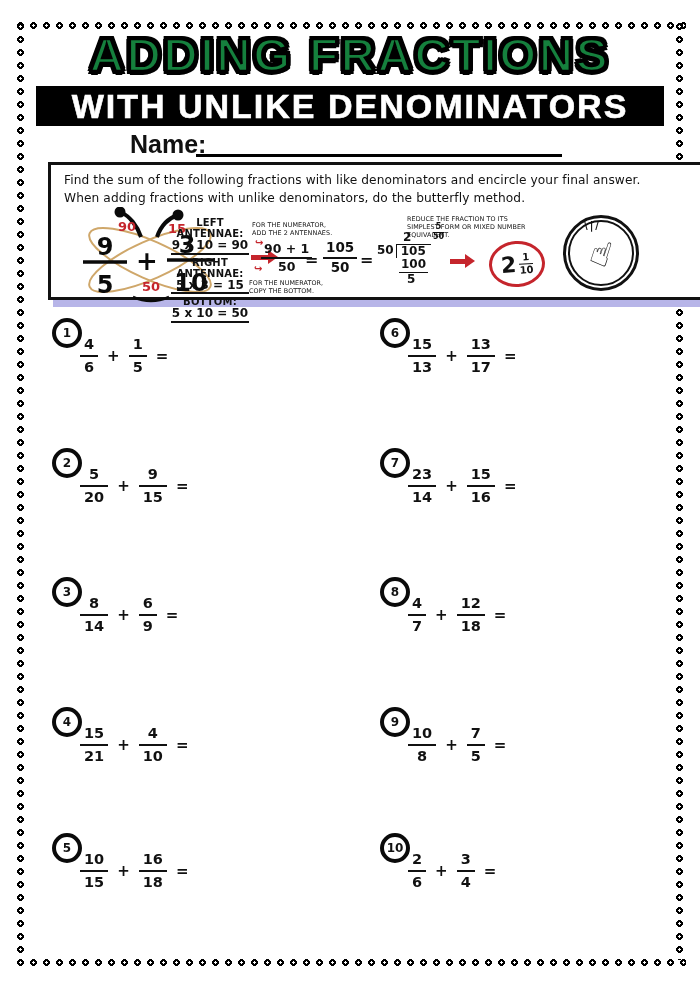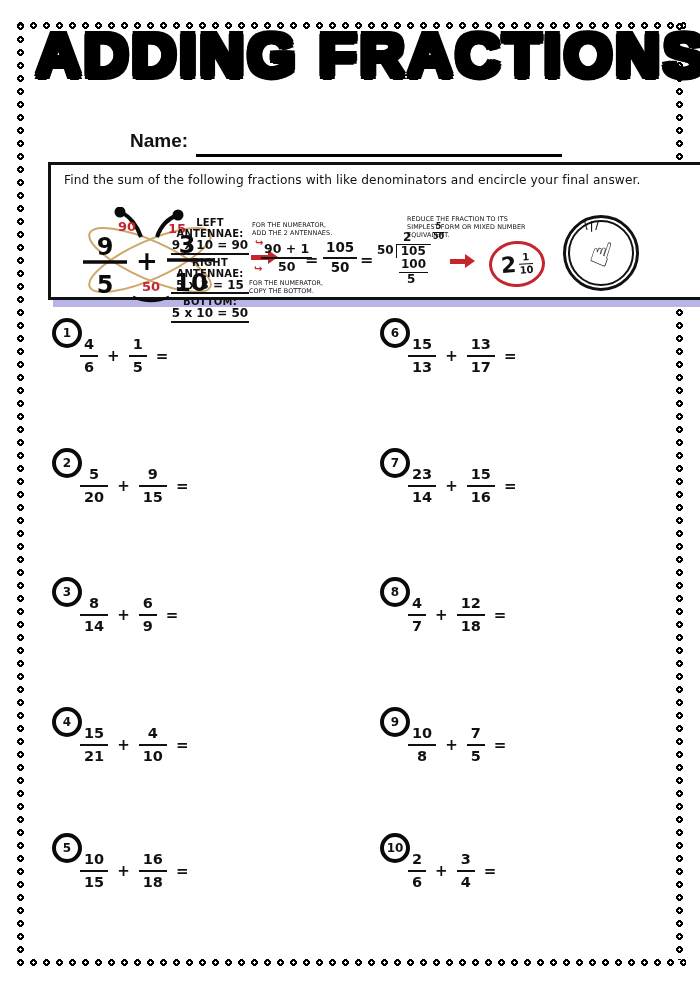--- a/index.html
+++ b/index.html
@@ -19,36 +19,36 @@
     width:9px;top:20px;height:940px;
     background-image:radial-gradient(circle at 50% 50%, #ffffff 0 1.1px, #000 1.2px 3.2px, transparent 3.4px);
     background-size:9px 13px;background-repeat:repeat-y;
   }
   .dots-top{top:21px;} .dots-bottom{top:958px;}
   .dots-left{left:16px;} .dots-right{left:675px;}
 
   
   .title-wrap{position:absolute;left:36px;top:26px;width:628px;text-align:center;}
   .title1{
-    font-family:"Liberation Sans",sans-serif;font-weight:bold;font-size:62px;line-height:58px;
-    color:#000000;letter-spacing:3px;
+    font-family:"Liberation Sans",sans-serif;font-weight:bold;font-size:47px;line-height:58px;
+    color:#15803d;letter-spacing:3px;
     -webkit-text-stroke:2.4px #000;
     text-shadow:3px 3px 0 #000,-3px -3px 0 #000,3px -3px 0 #000,-3px 3px 0 #000,
                 0 3.5px 0 #000,0 -3.5px 0 #000,3.5px 0 0 #000,-3.5px 0 0 #000;
     white-space:nowrap;
   }
   .title2{
     margin-top:2px;background:#000;color:#fff;
     font-family:"Liberation Sans",sans-serif;font-weight:bold;font-size:34px;line-height:40px;
     letter-spacing:2px;white-space:nowrap;
     -webkit-text-stroke:0.6px #fff;
   }
   
   .name-label{position:absolute;left:130px;top:130px;font-family:"Liberation Sans",sans-serif;
-    font-weight:bold;font-size:19px;}
+    font-weight:bold;font-size:25px;}
   .name-line{position:absolute;left:196px;top:124px;width:366px;height:30px;border-bottom:3.5px solid #000;}
 
   
   .ex-box{
     position:absolute;left:48px;top:162px;width:696px;height:138px;background:#fff;
     border:3.5px solid #111;box-sizing:border-box;
     box-shadow:5px 7px 0 var(--lavender,#b7b5e8);
   }
   .ex-instr{position:absolute;left:13px;top:7px;width:578px;font-size:12.2px;line-height:1.45;
     font-weight:500;letter-spacing:0.1px;}
@@ -135,28 +135,30 @@
 
 <div class="page">
 
   <div class="dots-h dots-top"></div>
   <div class="dots-h dots-bottom"></div>
   <div class="dots-v dots-left"></div>
   <div class="dots-v dots-right"></div>
 
   <div class="title-wrap">
     <div class="title1">ADDING FRACTIONS</div>
+    <div class="title2">WITH UNLIKE DENOMINATORS</div>
   </div>
 
   <div class="name-label">Name:</div>
   <div class="name-line"></div>
 
   <div class="ex-box">
     <div class="ex-instr">
       <span>Find the sum of the following fractions with like denominators and encircle your final answer.</span><br>
+      <span>When adding fractions with unlike denominators, do the butterfly method.</span>
     </div>
 
     <svg class="butterfly" width="165" height="96" viewBox="0 0 165 96">
       <g stroke="#cfa76a" stroke-width="2" fill="none">
         <ellipse cx="75" cy="53" rx="66" ry="19" transform="rotate(24 75 53)"></ellipse>
         <ellipse cx="75" cy="53" rx="66" ry="19" transform="rotate(-24 75 53)"></ellipse>
       </g>
       <g stroke="#0a0a0a" stroke-width="4" fill="none">
         <path d="M66,30 C62,18 54,9 47,6"></path>
         <path d="M82,30 C86,18 94,11 101,9"></path>

